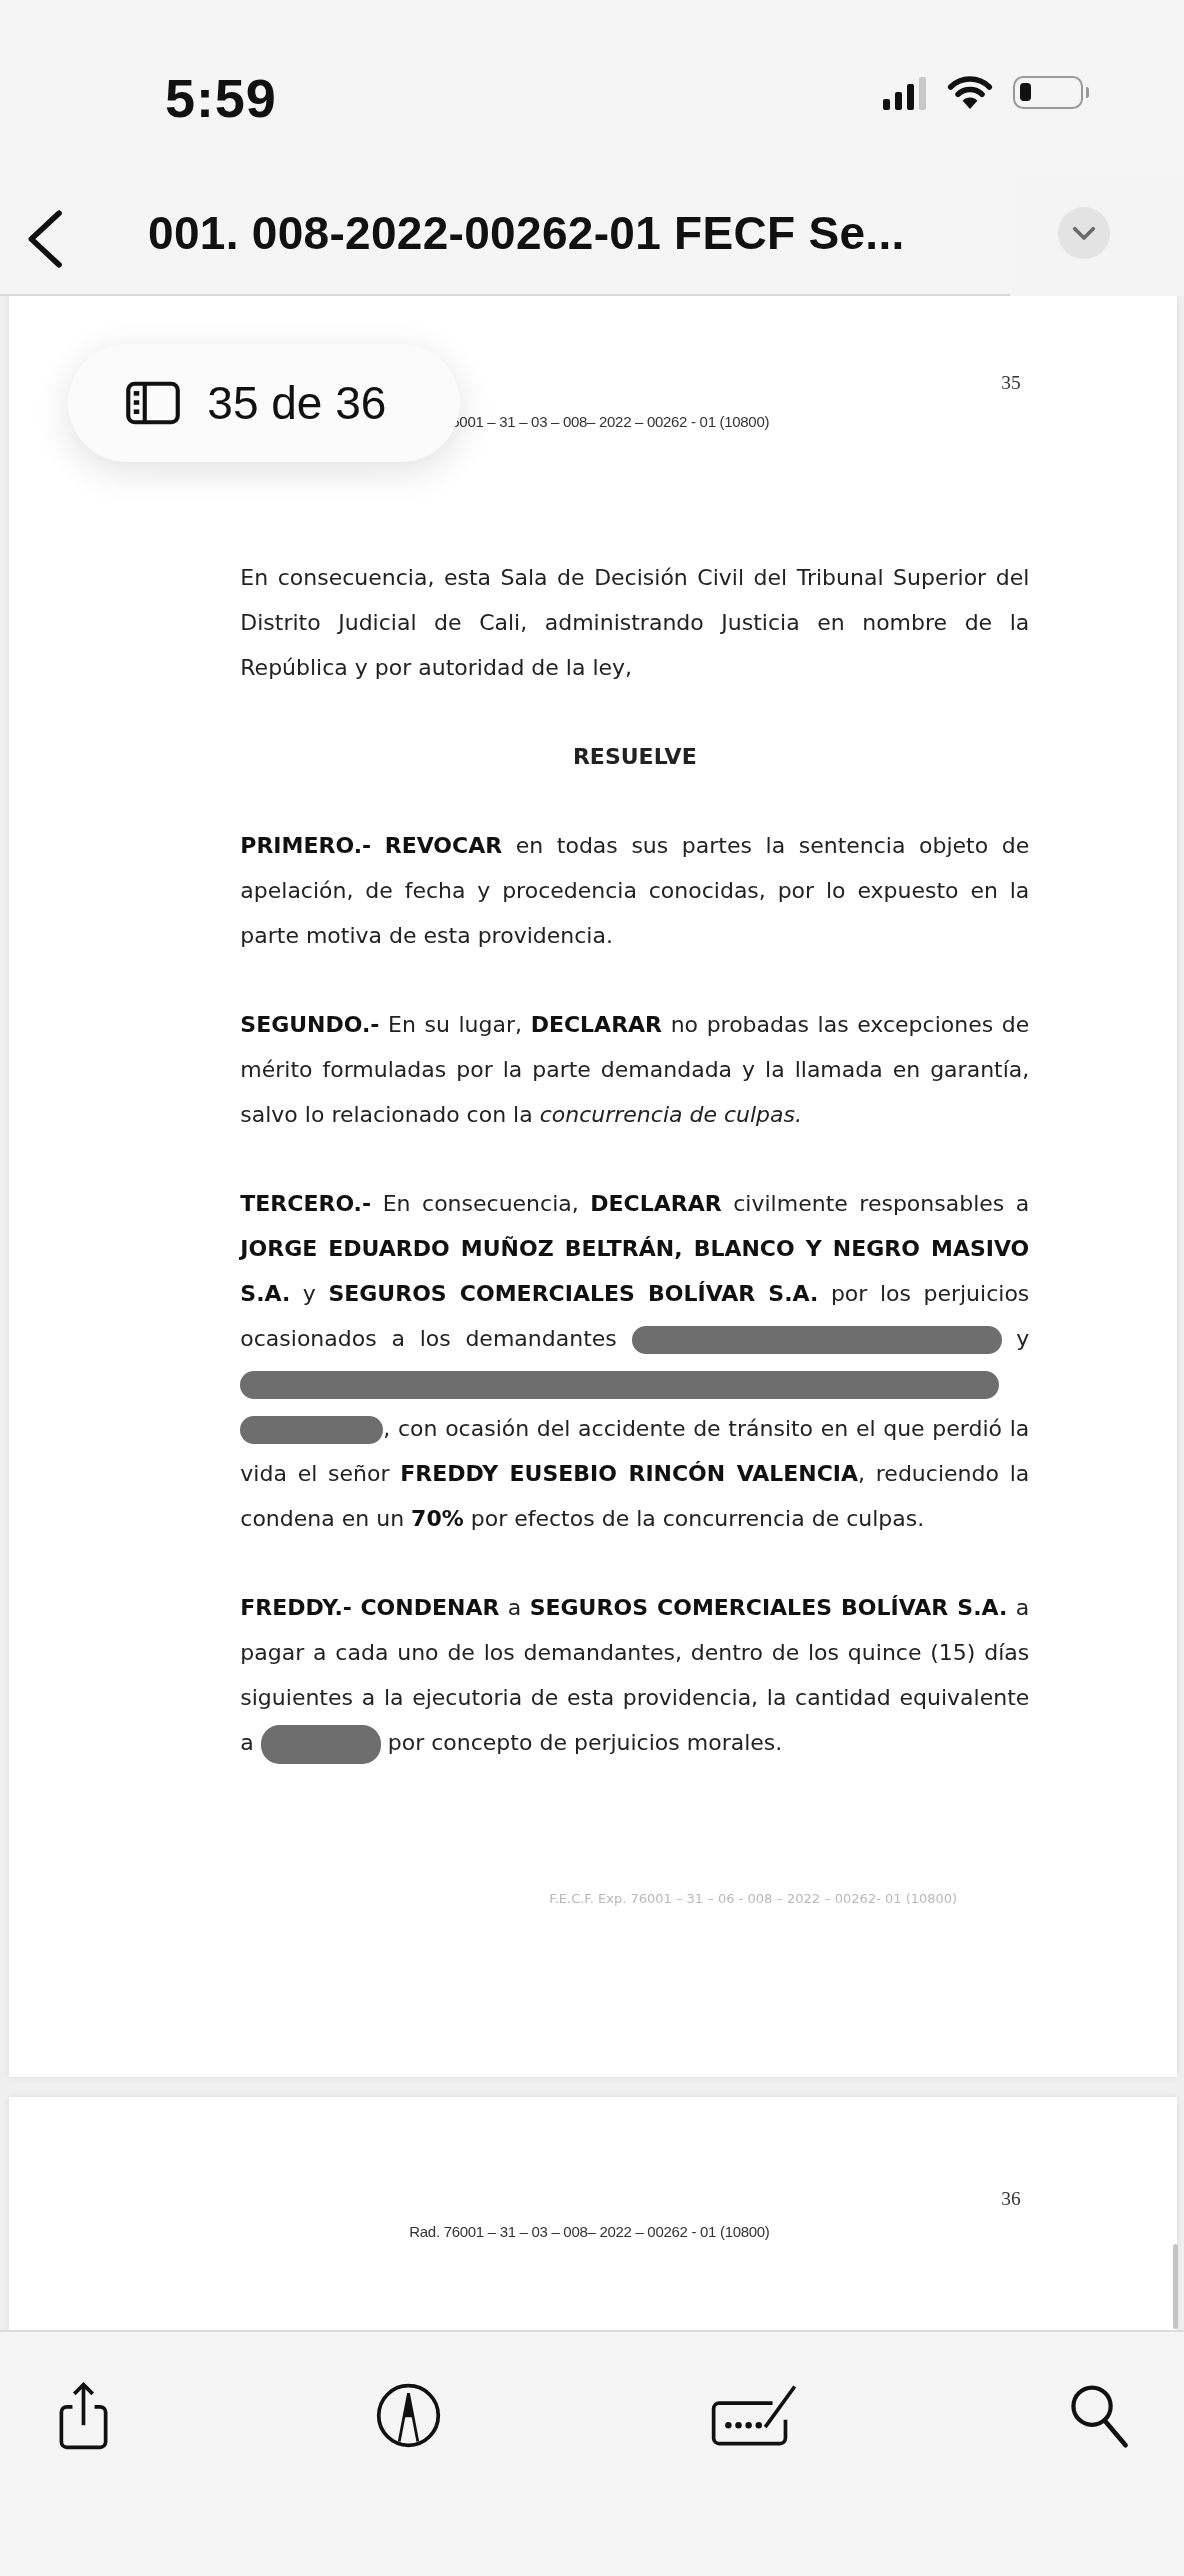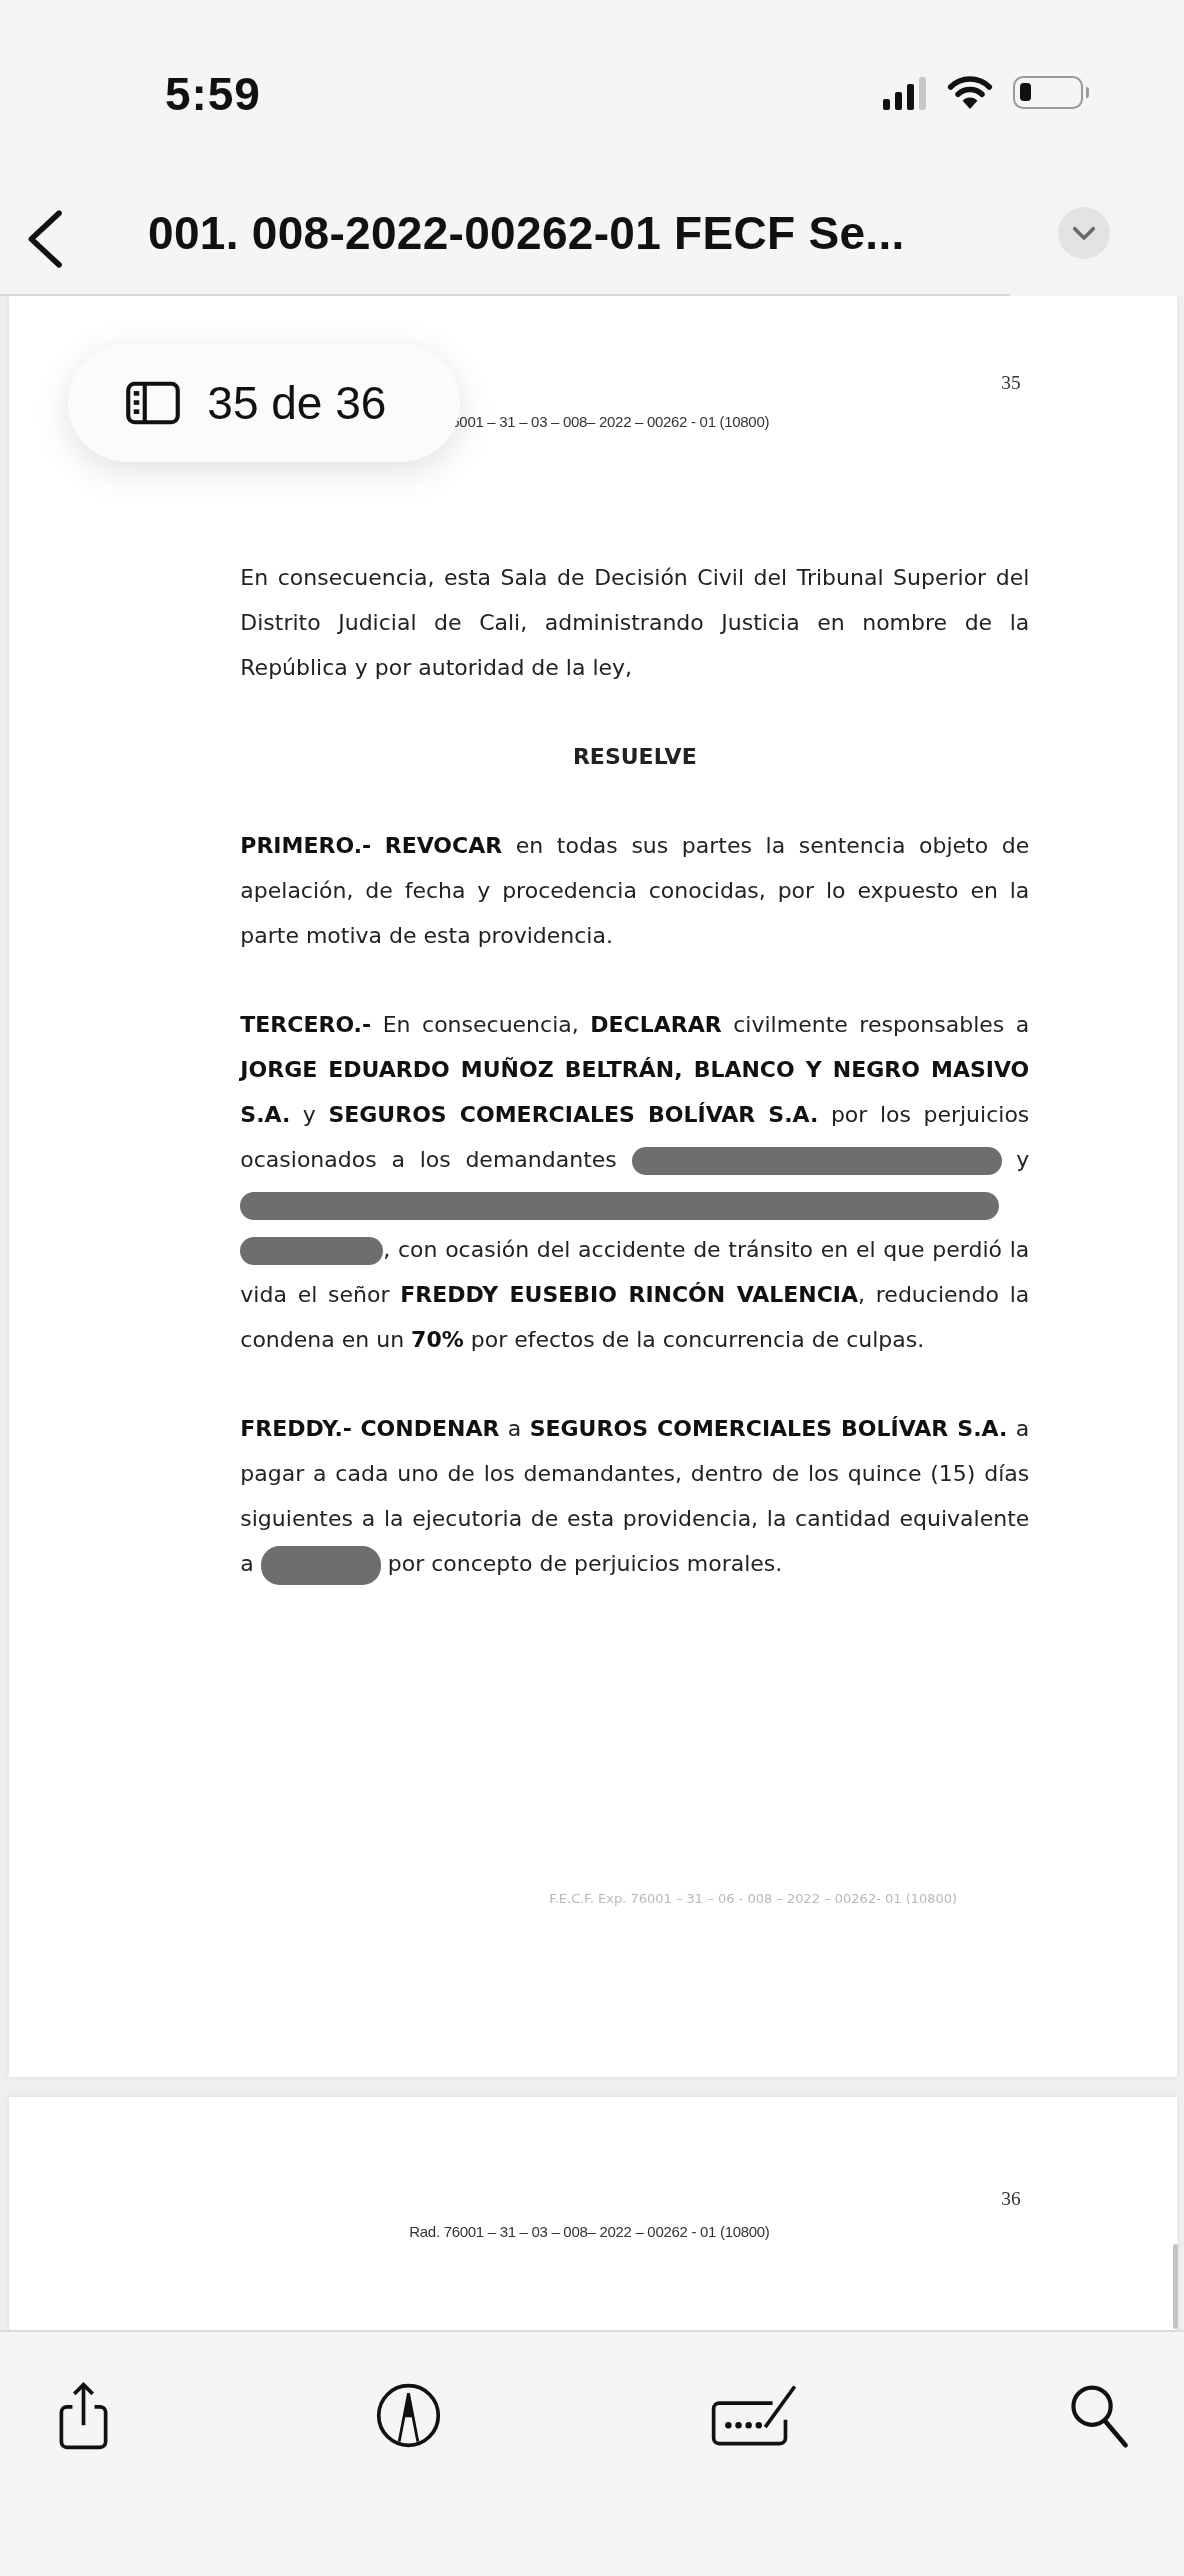--- a/index.html
+++ b/index.html
@@ -1,18 +1,18 @@
 <!DOCTYPE html>
 <html style="font-size:15px"><head>
 <meta charset="utf-8">
 <style>
   html,body{margin:0;padding:0;}
   body{width:1185px;height:2576px;background:#f4f4f4;position:relative;overflow:hidden;font-family:"Liberation Sans",sans-serif;color:#111;}
   .statusbar{position:absolute;left:0;top:0;width:1185px;height:176px;background:#f5f5f5;}
-  .time{position:absolute;left:165px;top:67px;font-size:46px;font-weight:600;letter-spacing:0.9px;}
+  .time{position:absolute;left:165px;top:67px;font-size:54px;font-weight:600;letter-spacing:0.9px;}
   .sb-icons{position:absolute;right:102px;top:74px;display:flex;align-items:center;gap:20.4px;}
   .signal{display:flex;align-items:flex-end;gap:4.6px;height:35px;}
   .signal span{display:block;width:7.4px;background:#111;border-radius:1.9px;}
   .signal span.dim{background:#c8c8c8;}
   .battery{width:70px;height:33px;border:2.8px solid #999;border-radius:10.2px;position:relative;box-sizing:border-box;}
   .battery .lvl{position:absolute;left:4.6px;top:4.6px;width:11px;height:18.5px;background:#111;border-radius:3.7px;}
   .battery .cap{position:absolute;right:-8.3px;top:9.3px;width:3.7px;height:11px;background:#999;border-radius:0 2.8px 2.8px 0;}
   .navbar{position:absolute;left:0;top:176px;width:1010px;height:120px;background:#f5f5f5;border-bottom:2.8px solid #d8d8d8;box-sizing:border-box;}
   .back{position:absolute;left:20.4px;top:26px;width:56px;height:74px;cursor:pointer;}
   .doc-title{position:absolute;left:148px;top:30px;font-size:46px;font-weight:600;white-space:nowrap;letter-spacing:0.3px;}
@@ -79,20 +79,27 @@
     <div class="pnum" style="top:76px">35</div>
     <div class="runhead" style="left:442px;top:117px">6001 – 31 – 03 – 008– 2022 – 00262 - 01 (10800)</div>
 
     <div class="body">
       <p>En consecuencia, esta Sala de Decisión Civil del Tribunal Superior del Distrito Judicial de Cali, administrando Justicia en nombre de la República y por autoridad de la ley,</p>
       <p class="center">RESUELVE</p>
       <p>
         <b>PRIMERO.-</b>
         <b>REVOCAR</b>
         <span>en todas sus partes la sentencia objeto de apelación, de fecha y procedencia conocidas, por lo expuesto en la parte motiva de esta providencia.</span>
+      </p>
+      <p>
+        <b>SEGUNDO.-</b>
+        <span>En su lugar,</span>
+        <b>DECLARAR</b>
+        <span>no probadas las excepciones de mérito formuladas por la parte demandada y la llamada en garantía, salvo lo relacionado con la</span>
+        <i>concurrencia de culpas.</i>
       </p>
       <p>
         <b>TERCERO.-</b>
         <span>En consecuencia,</span>
         <b>DECLARAR</b>
         <span>civilmente responsables a</span>
         <b>JORGE EDUARDO MUÑOZ BELTRÁN, BLANCO Y NEGRO MASIVO S.A.</b>
         <span>y</span>
         <b>SEGUROS COMERCIALES BOLÍVAR S.A.</b>
         <span>por los perjuicios ocasionados a los demandantes</span>

